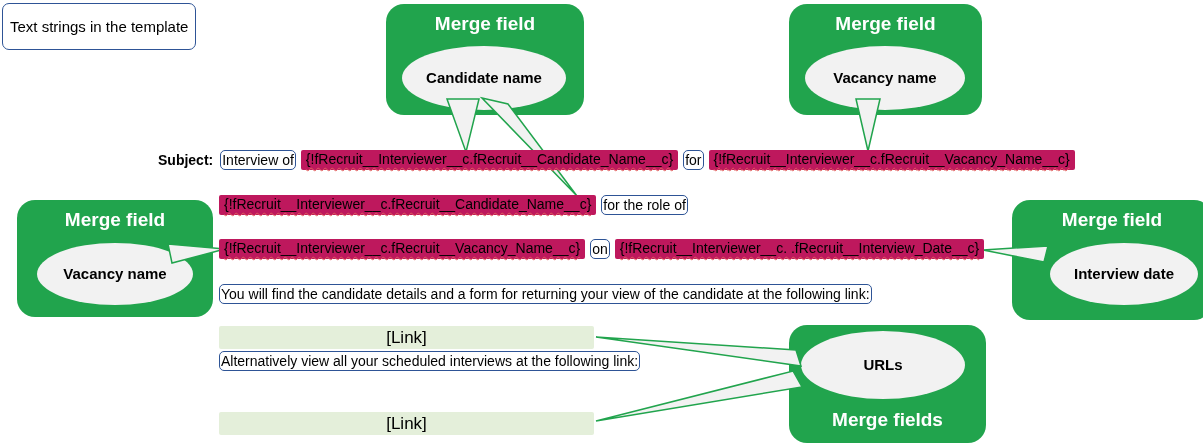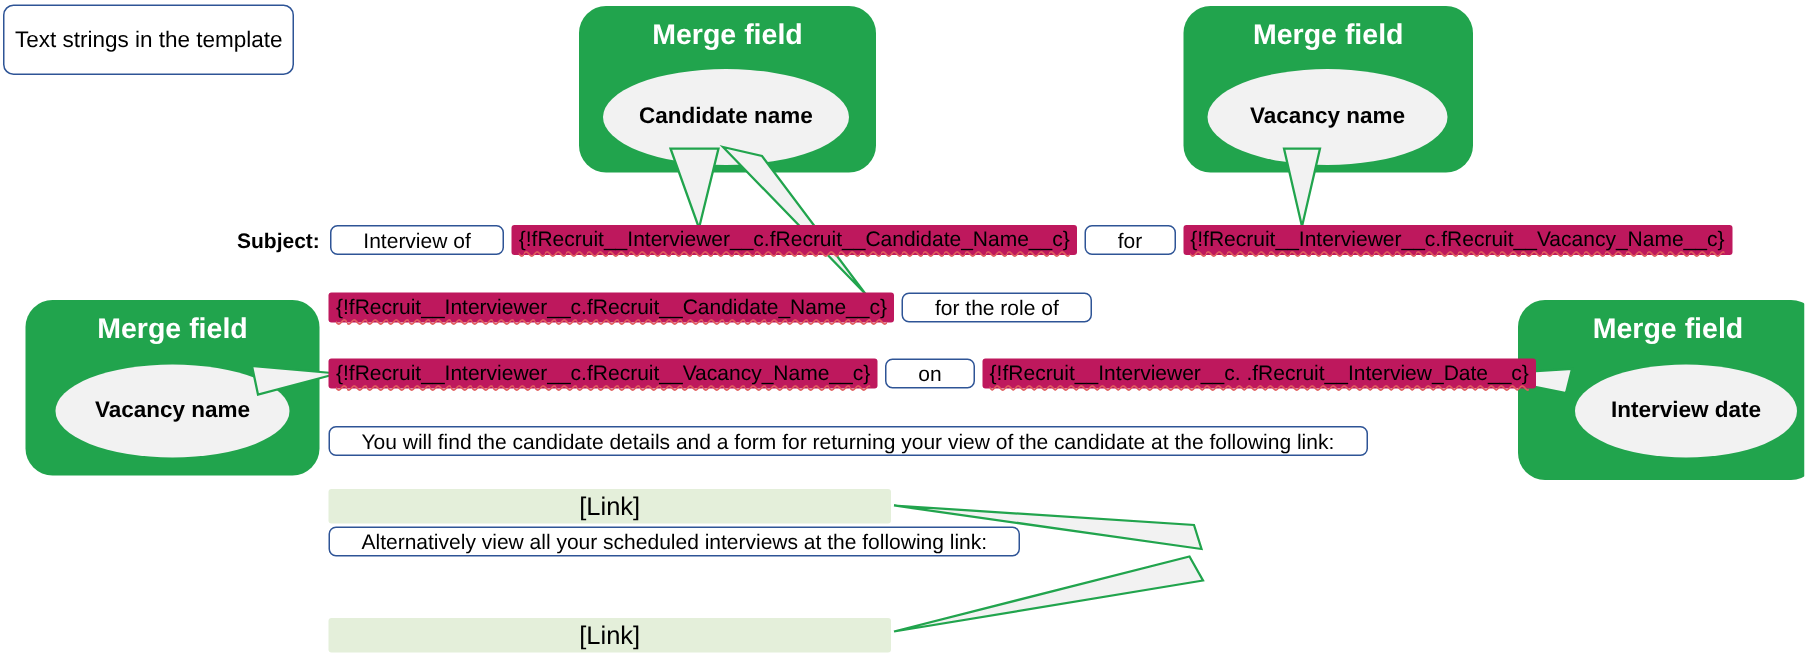--- a/index.html
+++ b/index.html
@@ -37,21 +37,21 @@
   #connectors{position:absolute;left:0;top:0;z-index:2;}
   #connectors polygon{fill:#f2f2f2;stroke:#21a44d;stroke-width:1.5;}
   
   .row{
     position:absolute;display:flex;align-items:stretch;gap:5px;
     font-size:14px;color:#000;z-index:3;white-space:nowrap;
   }
   .subject-label{font-weight:bold;padding:2px 2px 2px 0;}
   .tbox{
     border:1px solid #2e5496;border-radius:5px;background:#fff;
-    padding:1px 21px;
+    padding:1px 1px;
   }
   .merge{
     background:#be185d;border-radius:2px;padding:1px 5px;
   }
   .merge .squig{
     text-decoration-line:underline;
     text-decoration-style:wavy;
     text-decoration-color:#e05c5c;
     text-decoration-thickness:1px;
     text-underline-offset:3px;
@@ -83,20 +83,24 @@
   <div class="callout" style="left:5px;top:200px;width:196px;height:117px;">
     <div class="title top">Merge field</div>
     <div class="bubble" style="left:20px;top:43px;width:156px;height:62px;">Vacancy name</div>
   </div>
 
   <div class="callout" style="left:1000px;top:200px;width:200px;height:120px;">
     <div class="title top">Merge field</div>
     <div class="bubble" style="left:38px;top:43px;width:148px;height:62px;">Interview date</div>
   </div>
 
+  <div class="callout" style="left:777px;top:325px;width:197px;height:118px;">
+    <div class="bubble" style="left:12px;top:6px;width:164px;height:68px;">URLs</div>
+    <div class="title bottom">Merge fields</div>
+  </div>
 
   <svg id="connectors" width="1203" height="445" viewBox="0 0 1203 445">
     <polygon points="447,99 479,99 466,152"></polygon>
     <polygon points="482,98 508,104 577,196"></polygon>
     <polygon points="856,99 880,99 868,151"></polygon>
     <polygon points="168,244 172,263 225,249"></polygon>
     <polygon points="1048,246 1044,262 983,250"></polygon>
     <polygon points="596,337 796,350 801,366"></polygon>
     <polygon points="596,421 793,371 802,387"></polygon>
   </svg>

